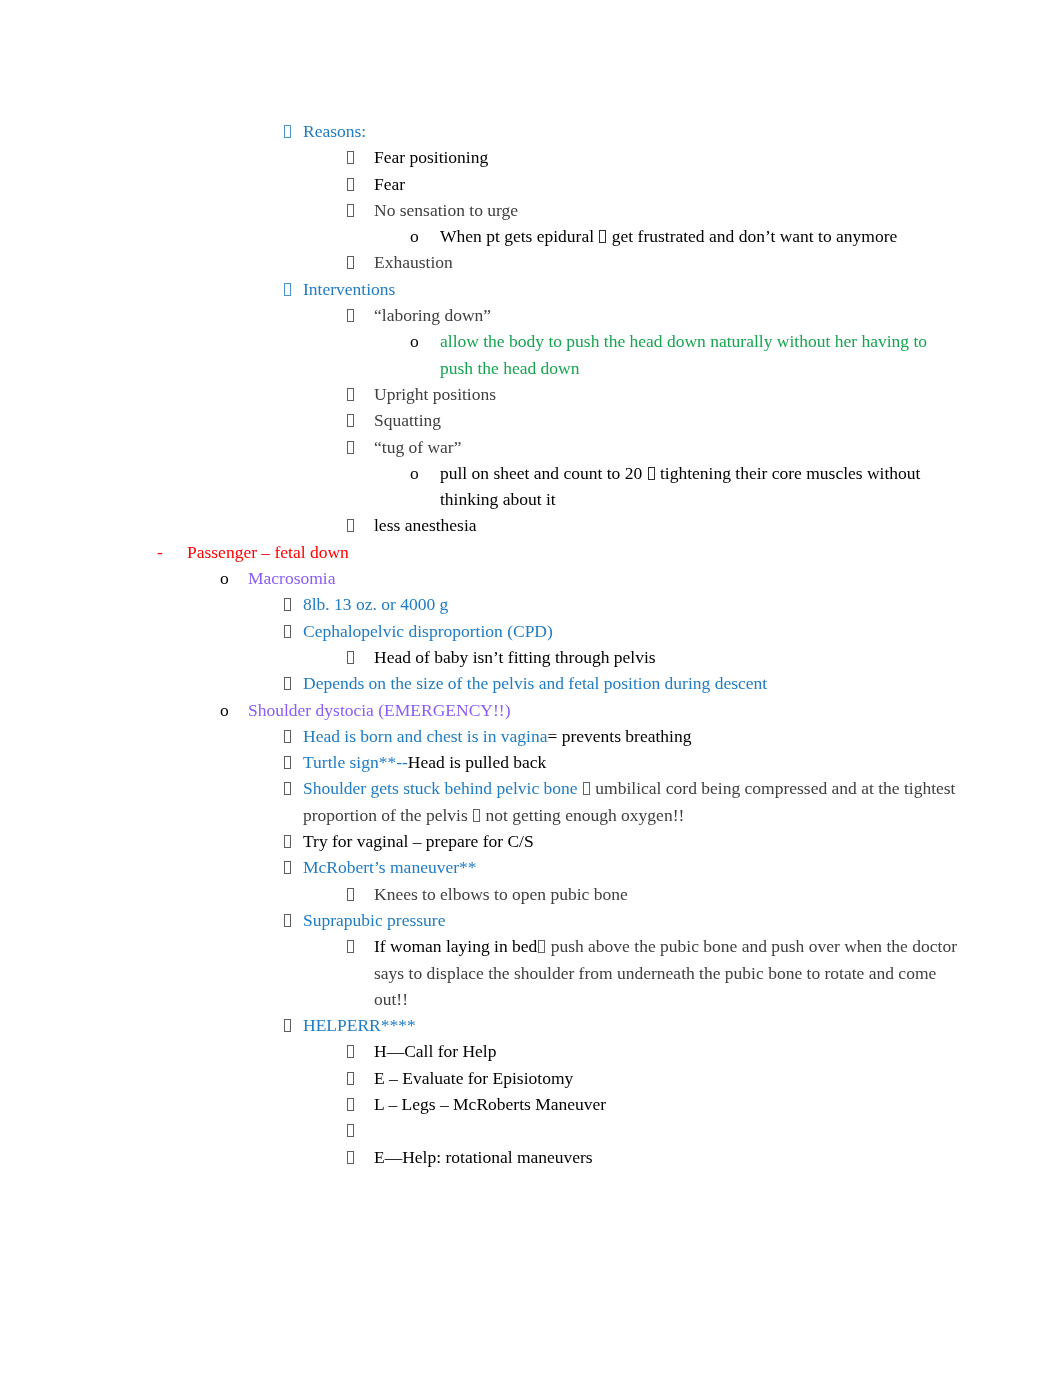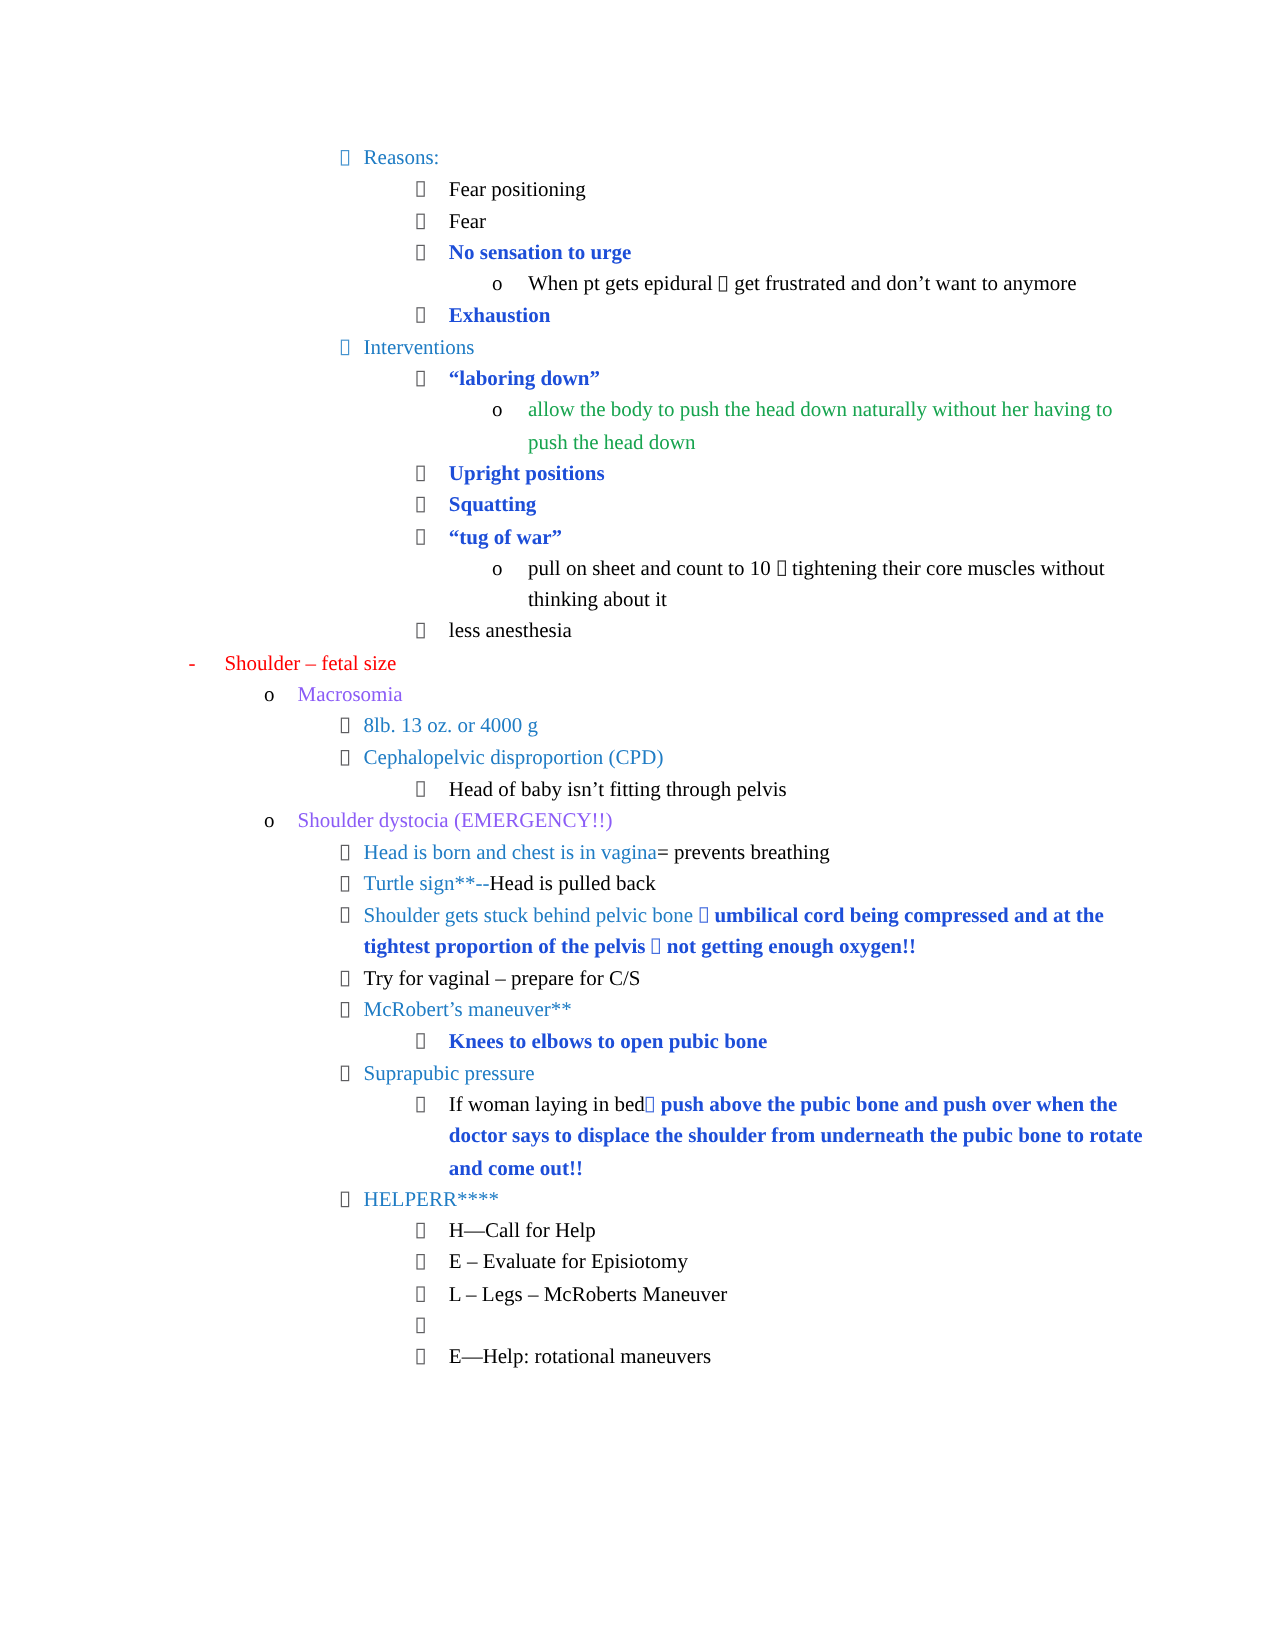--- a/index.html
+++ b/index.html
@@ -89,21 +89,21 @@
     opacity: .82;
     margin: 0 1px;
   }
   .marker .tofu { color: #58585c; }
   .marker.mk-blue .tofu { color: #1f7cc4; }
   .marker.mk-dark .tofu { color: #3a3a3e; }
 
   
   .c-black   { color: #000000; }
   .c-blue    { color: #1f7cc4; }
-  .c-magenta { color: #1d4ed8; font-weight: bold; }
+  .c-magenta { color: #404040; }
   .c-green   { color: #17a44f; }
   .c-purple  { color: #8b5cf6; }
   .c-red     { color: #ff0000; }
 </style>
 </head>
 <body>
 
 <div class="page">
   <div class="doc-body" id="outline-root">
       <div class="row lv3">
@@ -149,45 +149,49 @@
       <div class="row lv4">
         <span class="marker mk-dark"><span class="tofu"></span></span>
         <span class="txt"><span class="c-magenta">Squatting</span></span>
       </div>
       <div class="row lv4">
         <span class="marker mk-dark"><span class="tofu"></span></span>
         <span class="txt"><span class="c-magenta">“tug of war”</span></span>
       </div>
       <div class="row lv5">
         <span class="marker c-black">o</span>
-        <span class="txt"><span class="c-black">pull on sheet and count to 10  </span><span class="c-black"><span class="tofu-inline"></span></span><span class="c-black"> tightening their core muscles without thinking about it</span></span>
+        <span class="txt"><span class="c-black">pull on sheet and count to 20  </span><span class="c-black"><span class="tofu-inline"></span></span><span class="c-black"> tightening their core muscles without thinking about it</span></span>
       </div>
       <div class="row lv4">
         <span class="marker mk-dark"><span class="tofu"></span></span>
         <span class="txt"><span class="c-black">less anesthesia</span></span>
       </div>
       <div class="row lv1">
         <span class="marker c-red">-</span>
-        <span class="txt"><span class="c-red">Shoulder – fetal size</span></span>
+        <span class="txt"><span class="c-red">Passenger – fetal down</span></span>
       </div>
       <div class="row lv2">
         <span class="marker c-black">o</span>
         <span class="txt"><span class="c-purple">Macrosomia</span></span>
       </div>
       <div class="row lv3">
         <span class="marker mk-dark"><span class="tofu"></span></span>
         <span class="txt"><span class="c-blue">8lb. 13 oz. or 4000 g</span></span>
       </div>
       <div class="row lv3">
         <span class="marker mk-dark"><span class="tofu"></span></span>
         <span class="txt"><span class="c-blue">Cephalopelvic disproportion (CPD)</span></span>
       </div>
       <div class="row lv4">
         <span class="marker mk-dark"><span class="tofu"></span></span>
         <span class="txt"><span class="c-black">Head of baby isn’t fitting through pelvis</span></span>
+      </div>
+      <div class="row lv3">
+        <span class="marker mk-dark"><span class="tofu"></span></span>
+        <span class="txt"><span class="c-blue">Depends on the size of the pelvis and fetal position during descent</span></span>
       </div>
       <div class="row lv2">
         <span class="marker c-black">o</span>
         <span class="txt"><span class="c-purple">Shoulder dystocia (EMERGENCY!!)</span></span>
       </div>
       <div class="row lv3">
         <span class="marker mk-dark"><span class="tofu"></span></span>
         <span class="txt"><span class="c-blue">Head is born and chest is in vagina</span><span class="c-black">= prevents breathing</span></span>
       </div>
       <div class="row lv3">

